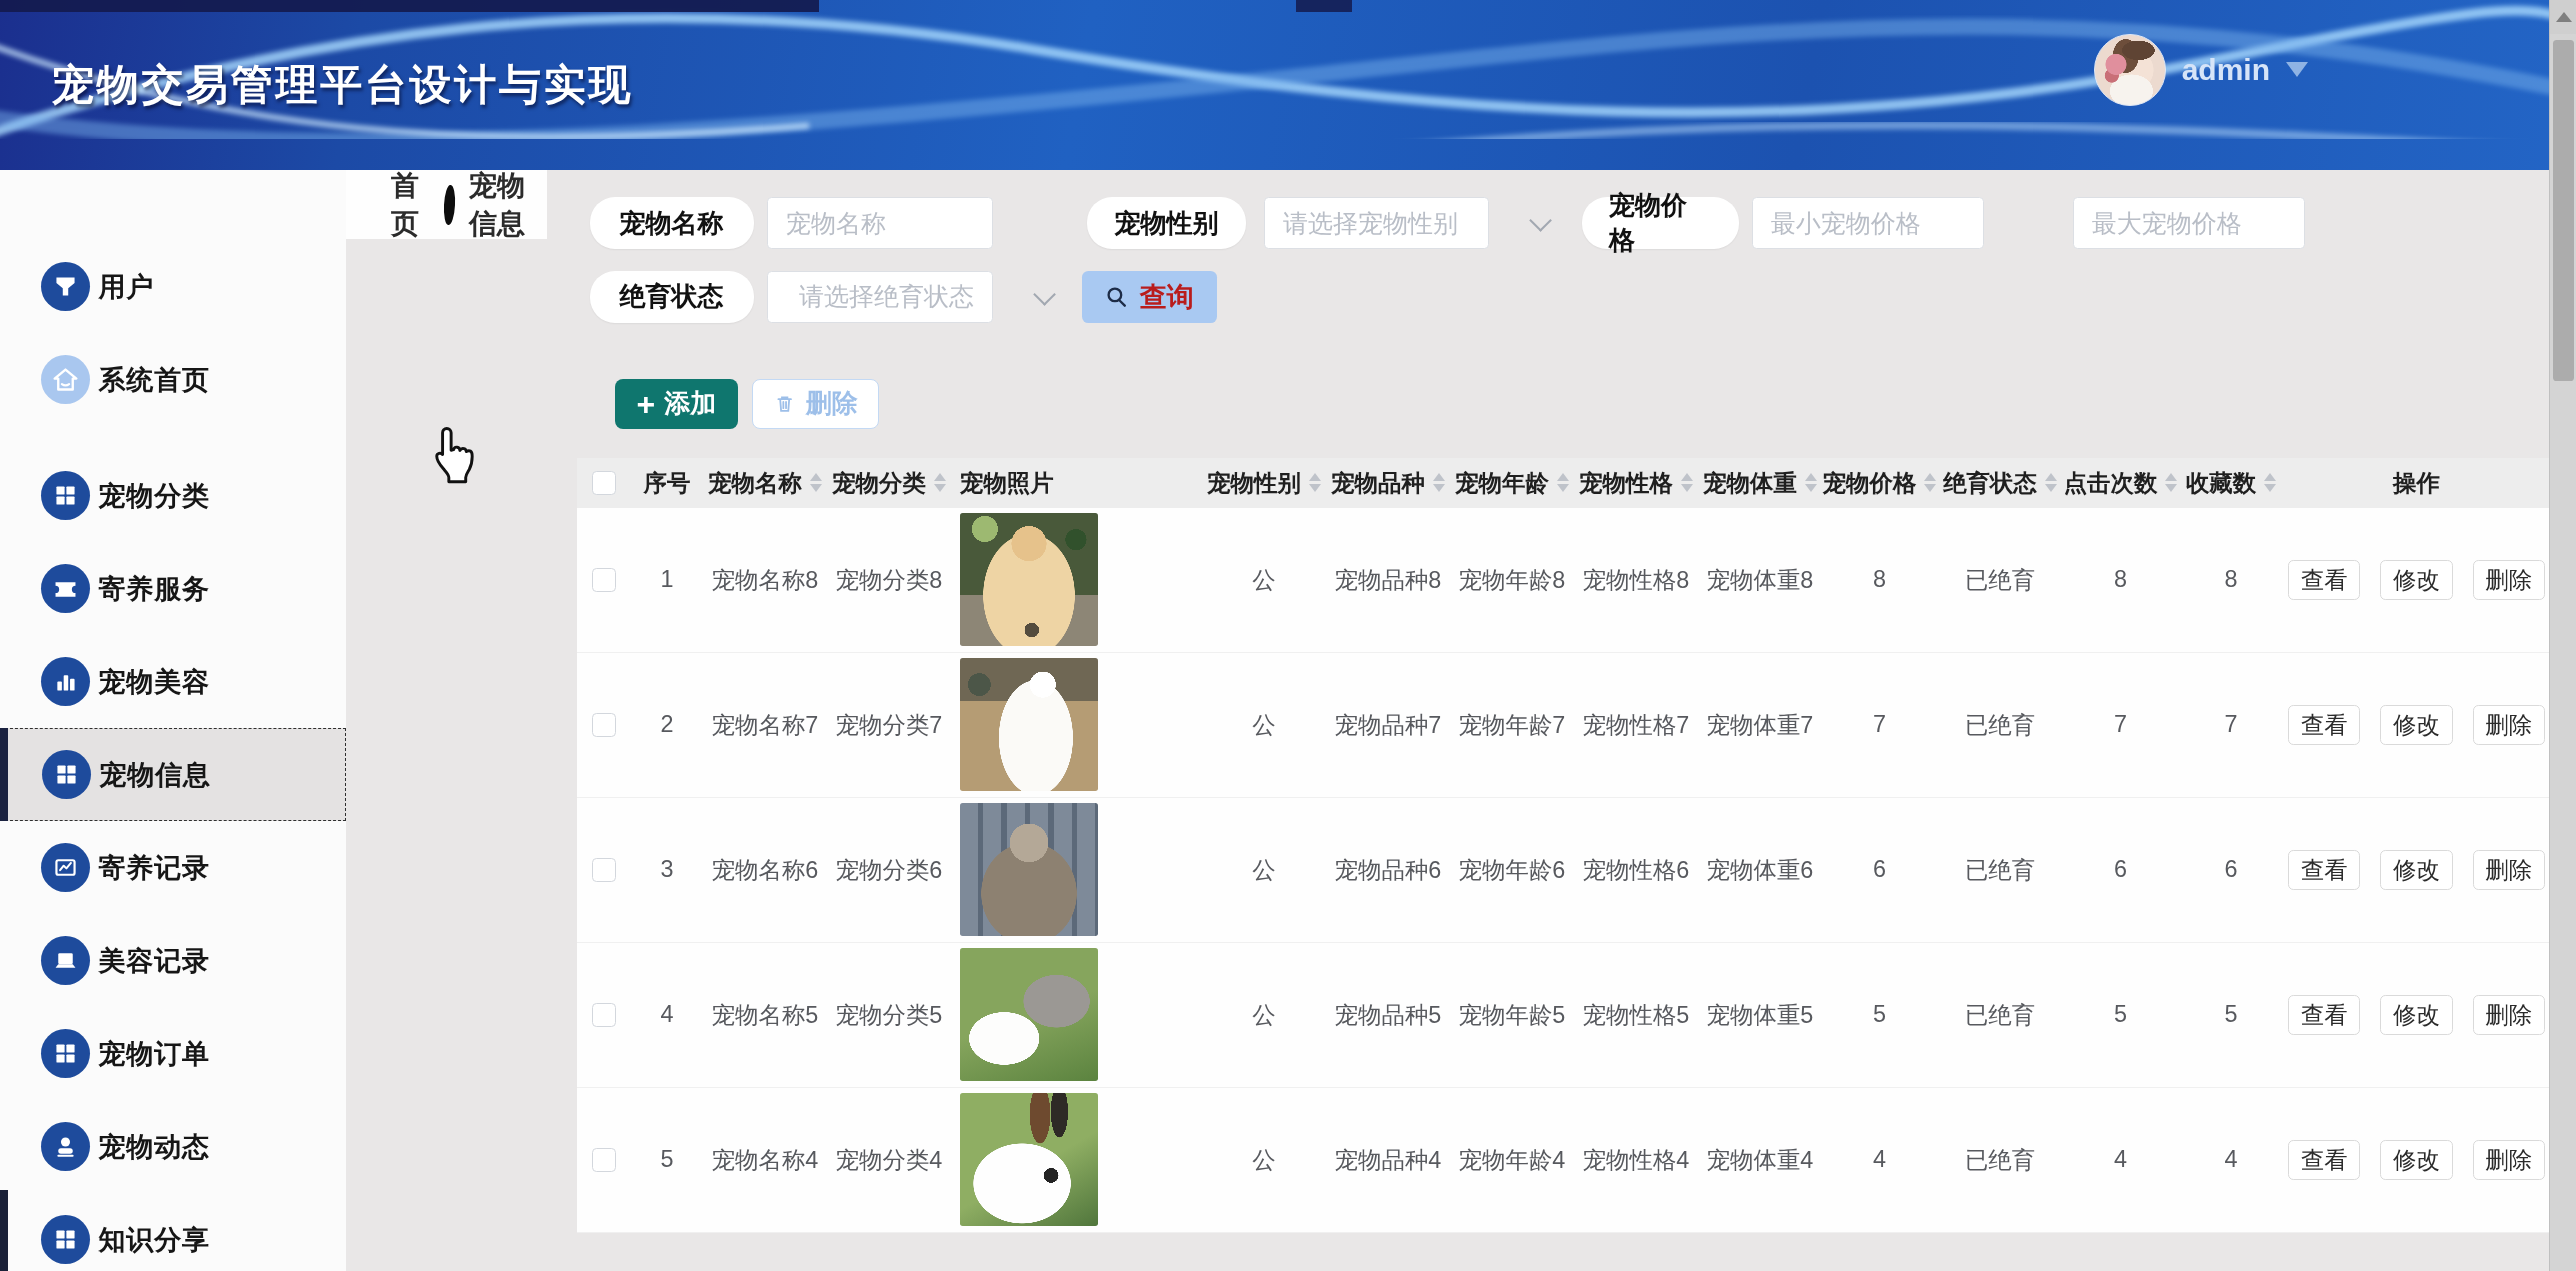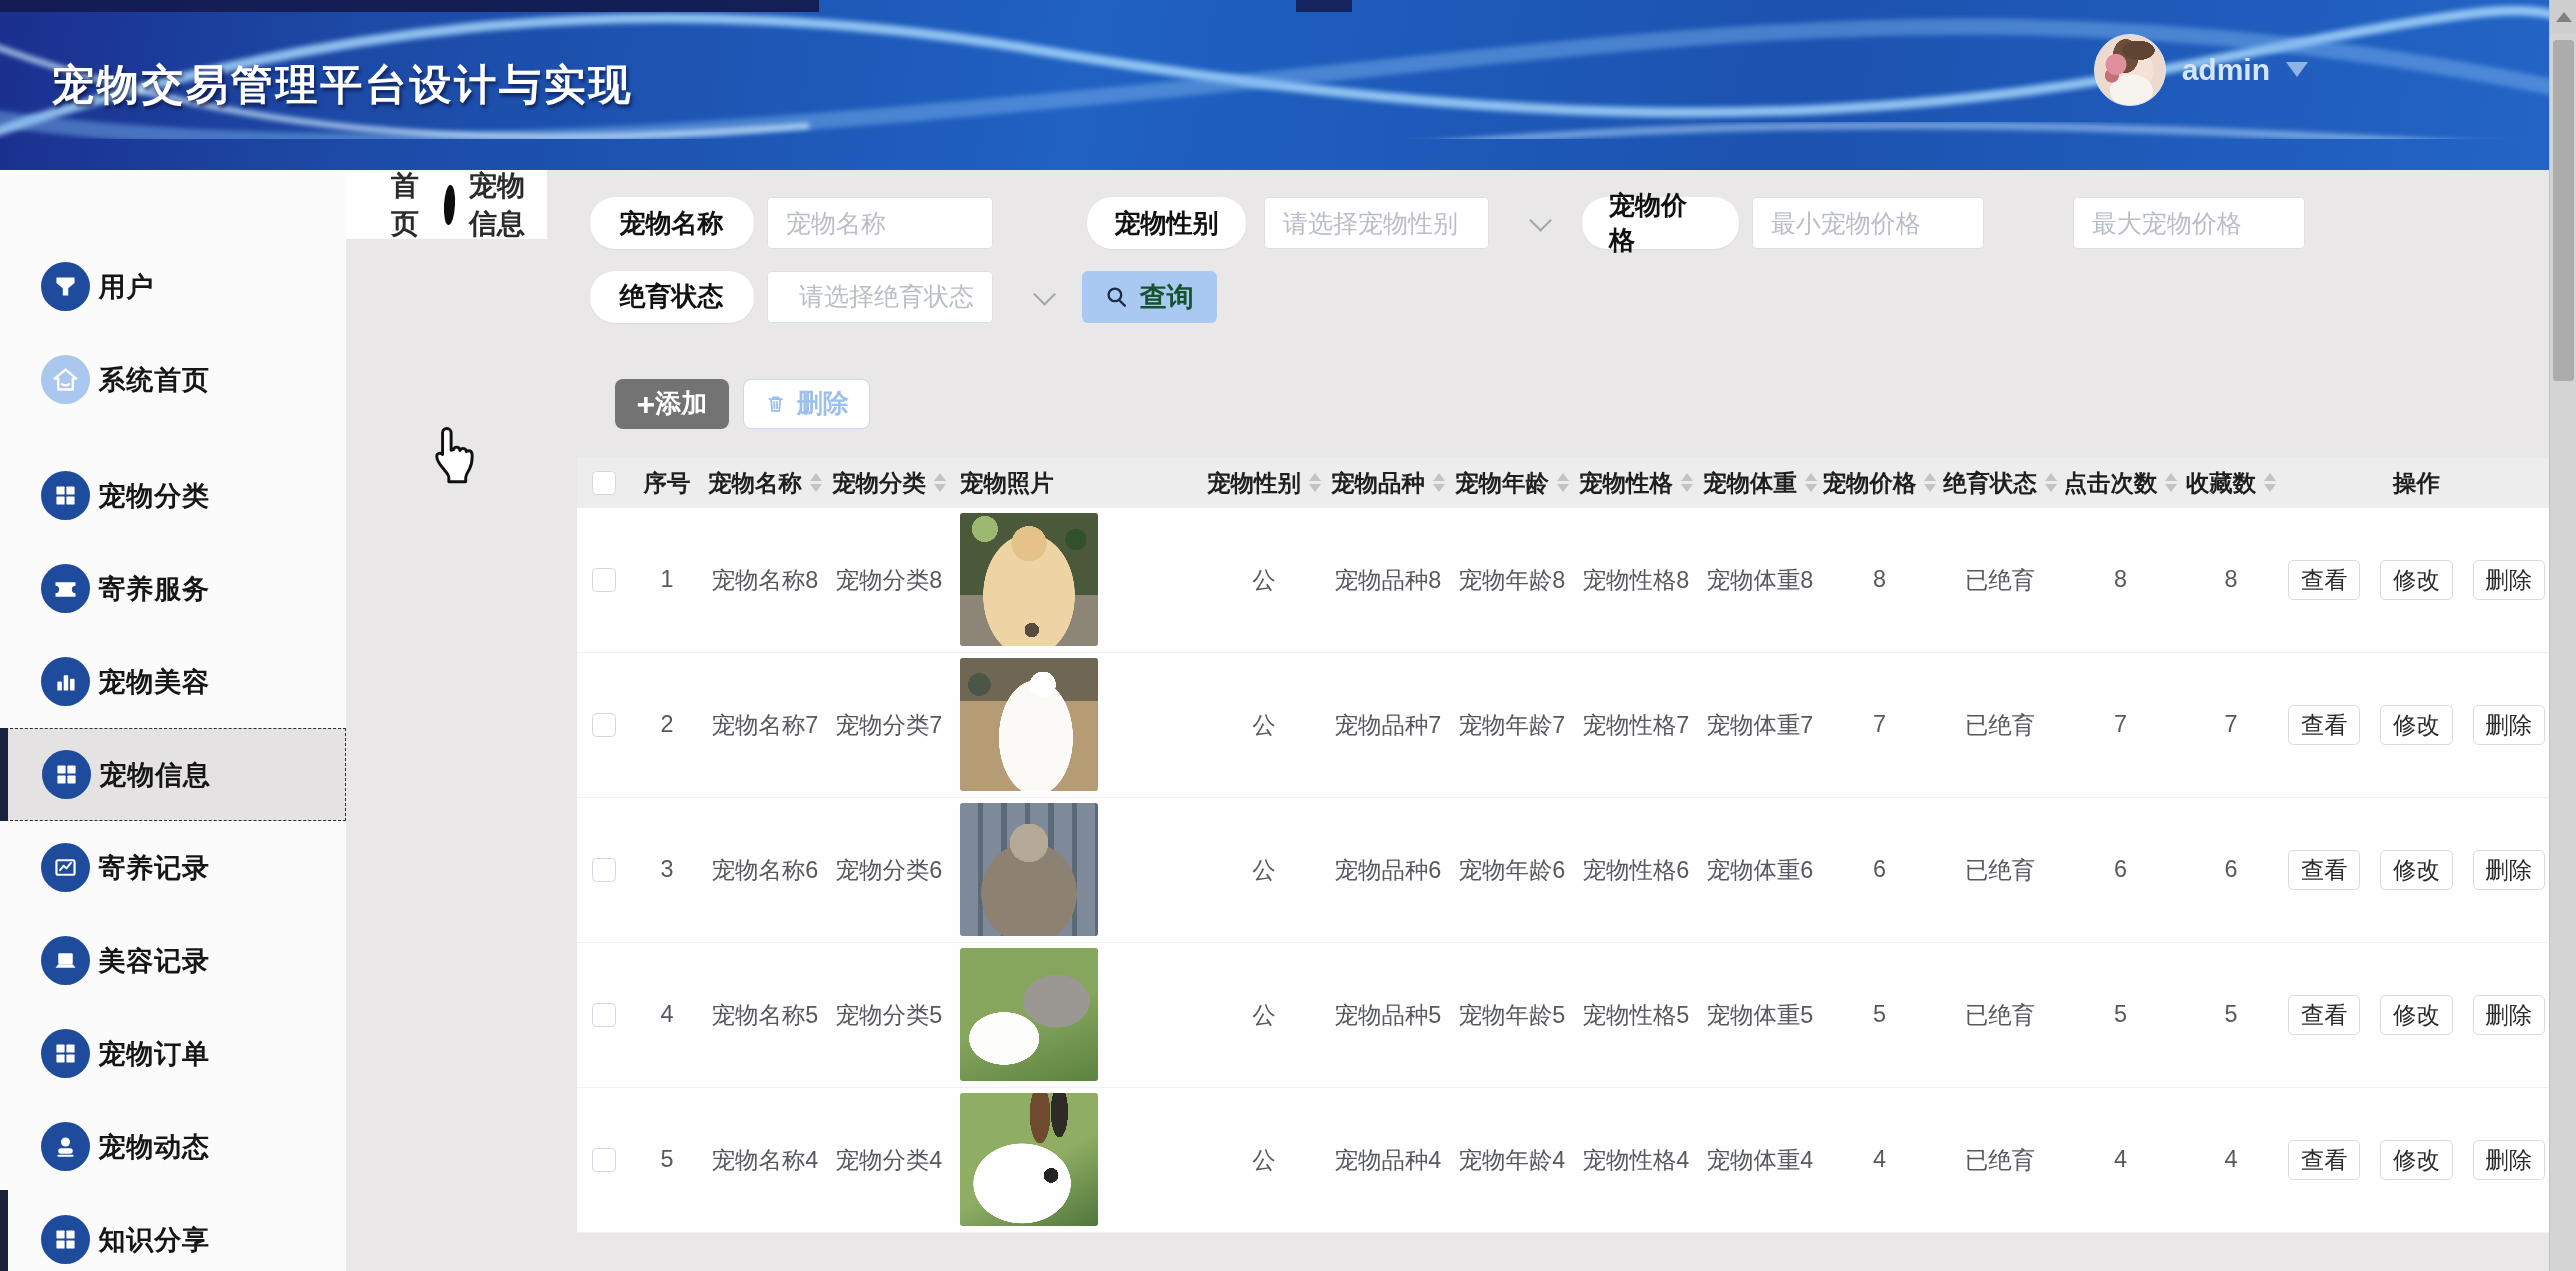--- a/index.html
+++ b/index.html
@@ -62,26 +62,26 @@
   .f-row2 { margin-top:21.6px; }
   .pill { background:#ffffff; border-radius:25px; height:52px; display:flex; align-items:center; justify-content:center;
     font-size:26px; font-weight:bold; color:#111; padding:0 27px; box-shadow:0 0.9px 1.8px rgba(0,0,0,.06); }
   .tinput { height:52px; background:#fff; border:1.8px solid #dcdfe4; border-radius:4.5px; font-size:25px; color:#333;
     padding:0 18px; outline:none; font-family:inherit; }
   .tinput::placeholder { color:#b9bec7; }
   .fake-select { height:52px; background:#fff; border:1.8px solid #dcdfe4; border-radius:4.5px; display:flex; align-items:center;
     padding:0 18px; font-size:25px; color:#b9bec7; cursor:pointer; }
   .chevron { width:16px; height:16px; border-right:2.7px solid #a2a8b1; border-bottom:2.7px solid #a2a8b1; transform:rotate(45deg) translateY(-3.6px); }
   .query-btn { height:52px; background:#a9c9f2; border-radius:6.3px; border:none; display:flex; align-items:center; gap:10.8px;
-    padding:0 23.4px; font-size:27px; font-weight:bold; color:#14532d; cursor:pointer; font-family:inherit; }
+    padding:0 23.4px; font-size:27px; font-weight:bold; color:#b91c1c; cursor:pointer; font-family:inherit; }
 
   
   .toolbar { display:flex; align-items:center; margin:56px 0 0 38px; gap:14.4px; }
-  .add-btn { height:50px; background:#737373; color:#fff; border:none; border-radius:8px; font-size:26px; font-weight:bold;
-    display:flex; align-items:center; padding:0 21.6px; cursor:pointer; font-family:inherit; }
+  .add-btn { height:50px; background:#0f766e; color:#fff; border:none; border-radius:8px; font-size:26px; font-weight:bold;
+    display:flex; align-items:center; gap:9px; padding:0 21.6px; cursor:pointer; font-family:inherit; }
   .add-btn .plus { font-size:32px; font-weight:bold; line-height:1; }
   .del-btn { height:50px; background:#fff; color:#9dbfe9; border:1.8px solid #c3d9f4; border-radius:8px; font-size:26px; font-weight:bold;
     display:flex; align-items:center; gap:9px; padding:0 20px; cursor:pointer; font-family:inherit; }
 
   
   .table { width:1972px; margin-top:29px; background:#f9a8d4; font-size:23.4px; }
   .tr { display:flex; align-items:center; }
   .thead { height:50px; background:#ededed; }
   .th { display:flex; align-items:center; justify-content:center; color:#1f1f1f; font-weight:bold; }
   .td { display:flex; align-items:center; justify-content:center; color:#57595e; }

